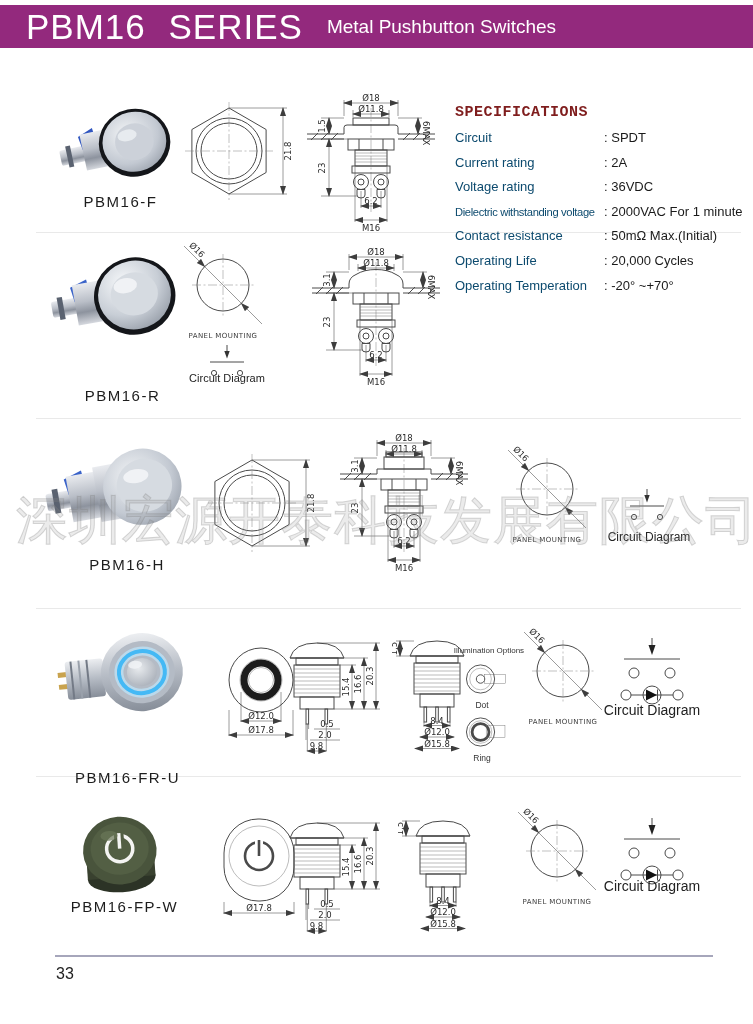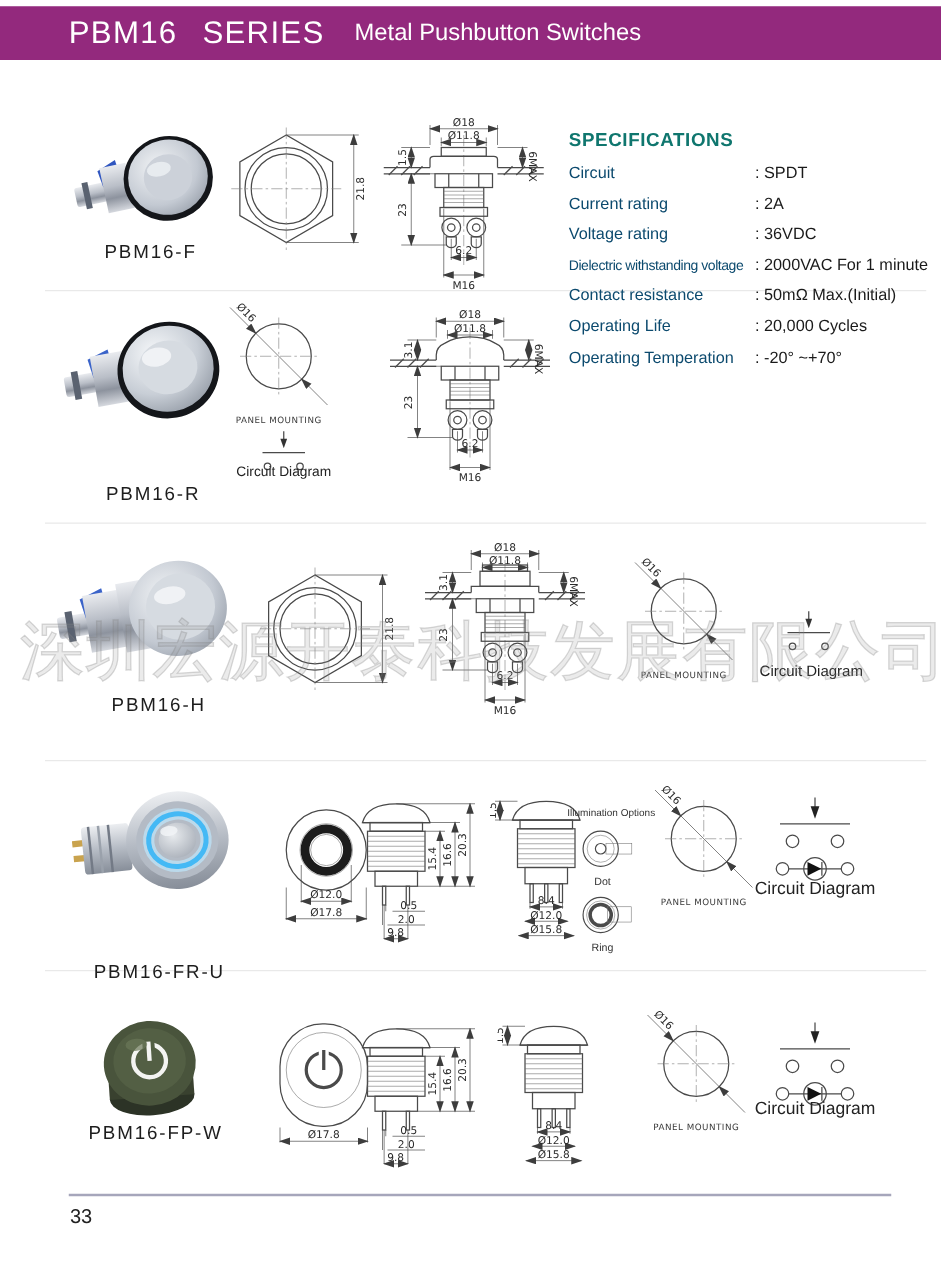--- a/index.html
+++ b/index.html
@@ -1,25 +1,25 @@
 <!DOCTYPE html>
 <html><head>
 <meta charset="utf-8">
 <style>
   *{margin:0;padding:0;box-sizing:border-box}
   html,body{width:753px;height:1024px}
   body{position:relative;background:#fff;font-family:"Liberation Sans",sans-serif;overflow:hidden}
   .abs{position:absolute}
   .hdr{position:absolute;left:0;top:5px;width:100%;height:43px;background:#93297d;display:flex;align-items:center}
-  .hdr-title{color:#fff;font-size:25px;margin-left:55px;letter-spacing:1px;word-spacing:12px}
+  .hdr-title{color:#fff;font-size:35px;margin-left:26px;letter-spacing:1px;word-spacing:12px}
   .hdr-sub{color:#fff;font-size:19px;margin-left:24px}
   .sep{position:absolute;left:36px;right:12px;height:1px;background:#e9e9e9}
   .model{position:absolute;font-size:15px;letter-spacing:1.5px;color:#1d1d1d;text-align:center}
   .specs{position:absolute;left:455px;top:104px;width:296px}
-  .specs h2{font-family:Liberation Sans, sans-serif;font-size:15px;letter-spacing:.5px;color:#0f766e;margin-bottom:9px}
+  .specs h2{font-family:Liberation Mono, monospace;font-size:15px;letter-spacing:.5px;color:#7f1d1d;margin-bottom:9px}
   .spec-row{display:flex;align-items:baseline;height:24.6px}
   .spec-label{width:149px;font-size:13px;color:#0c4a6e;flex:none}
   .spec-label.cond{font-size:11.2px;letter-spacing:-.35px}
   .spec-value{font-size:13px;color:#1a1a1a;white-space:nowrap}
   .lbl{position:absolute;text-align:center;color:#222}
   .cdlabel{text-underline-offset:3px;color:#222}
   svg .dim{font:8.5px "DejaVu Sans",sans-serif;fill:#2b2b2b}
   svg .dimsm{font:7px "DejaVu Sans",sans-serif;fill:#3a3a3a;letter-spacing:.4px}
   .draw{stroke:#4a4a4a;fill:none;stroke-width:1}
   .thin{stroke:#6a6a6a;fill:none;stroke-width:.45}

